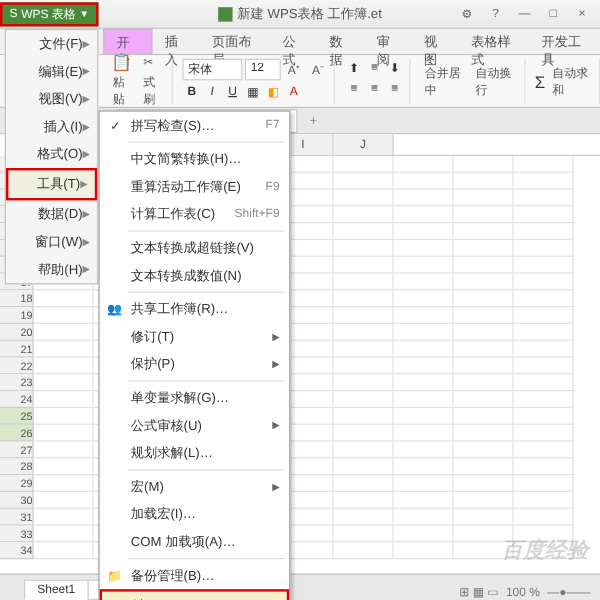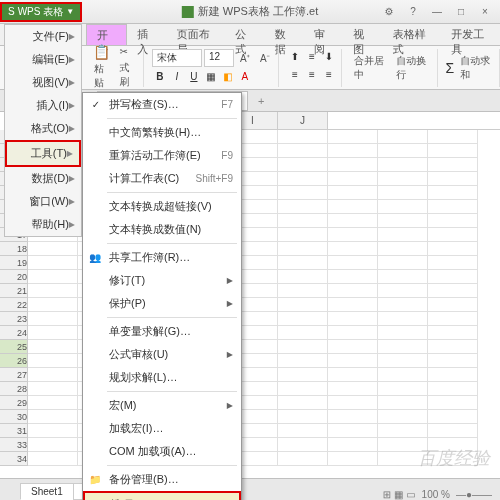--- a/index.html
+++ b/index.html
@@ -41,21 +41,21 @@
 .rows{position:absolute;left:0;top:18px;bottom:0;right:0;overflow:hidden}
 .row{display:flex;height:14px}
 .row .rh{width:28px;background:#f0f0f0;border-right:1px solid #ccc;border-bottom:1px solid #ccc;text-align:right;font-size:9px;color:#555;line-height:14px}
 .row .cell{width:50px;border-right:1px solid #e0e0e0;border-bottom:1px solid #e0e0e0}
 .row.sel .rh{background:#d8e8c8}
 .statusbar{position:absolute;bottom:0;left:0;right:0;height:22px;background:#e8e8e8;border-top:1px solid #c0c0c0;display:flex;align-items:flex-end}
 .sheet-tabs{display:flex;padding-left:20px}
 .sheet-tabs span{padding:2px 10px;border:1px solid #ccc;background:#fff;font-size:10px;margin-right:-1px}
 .sheet-tabs span.active{background:#fff;border-bottom-color:#fff}
 .zoom{margin-left:auto;padding-right:8px;font-size:10px;color:#777;display:flex;align-items:center;gap:6px}
-.watermark{position:absolute;right:10px;bottom:30px;font-size:18px;color:rgba(150,150,150,.4);font-style:italic;font-weight:normal}
+.watermark{position:absolute;right:10px;bottom:30px;font-size:18px;color:rgba(150,150,150,.4);font-style:italic;font-weight:bold}
 </style>
 </head>
 <body>
 
 <div class="titlebar">
   <div class="app-badge">
     <span>S</span>
     <span>WPS 表格</span>
     <span class="arrow">▼</span>
   </div>

